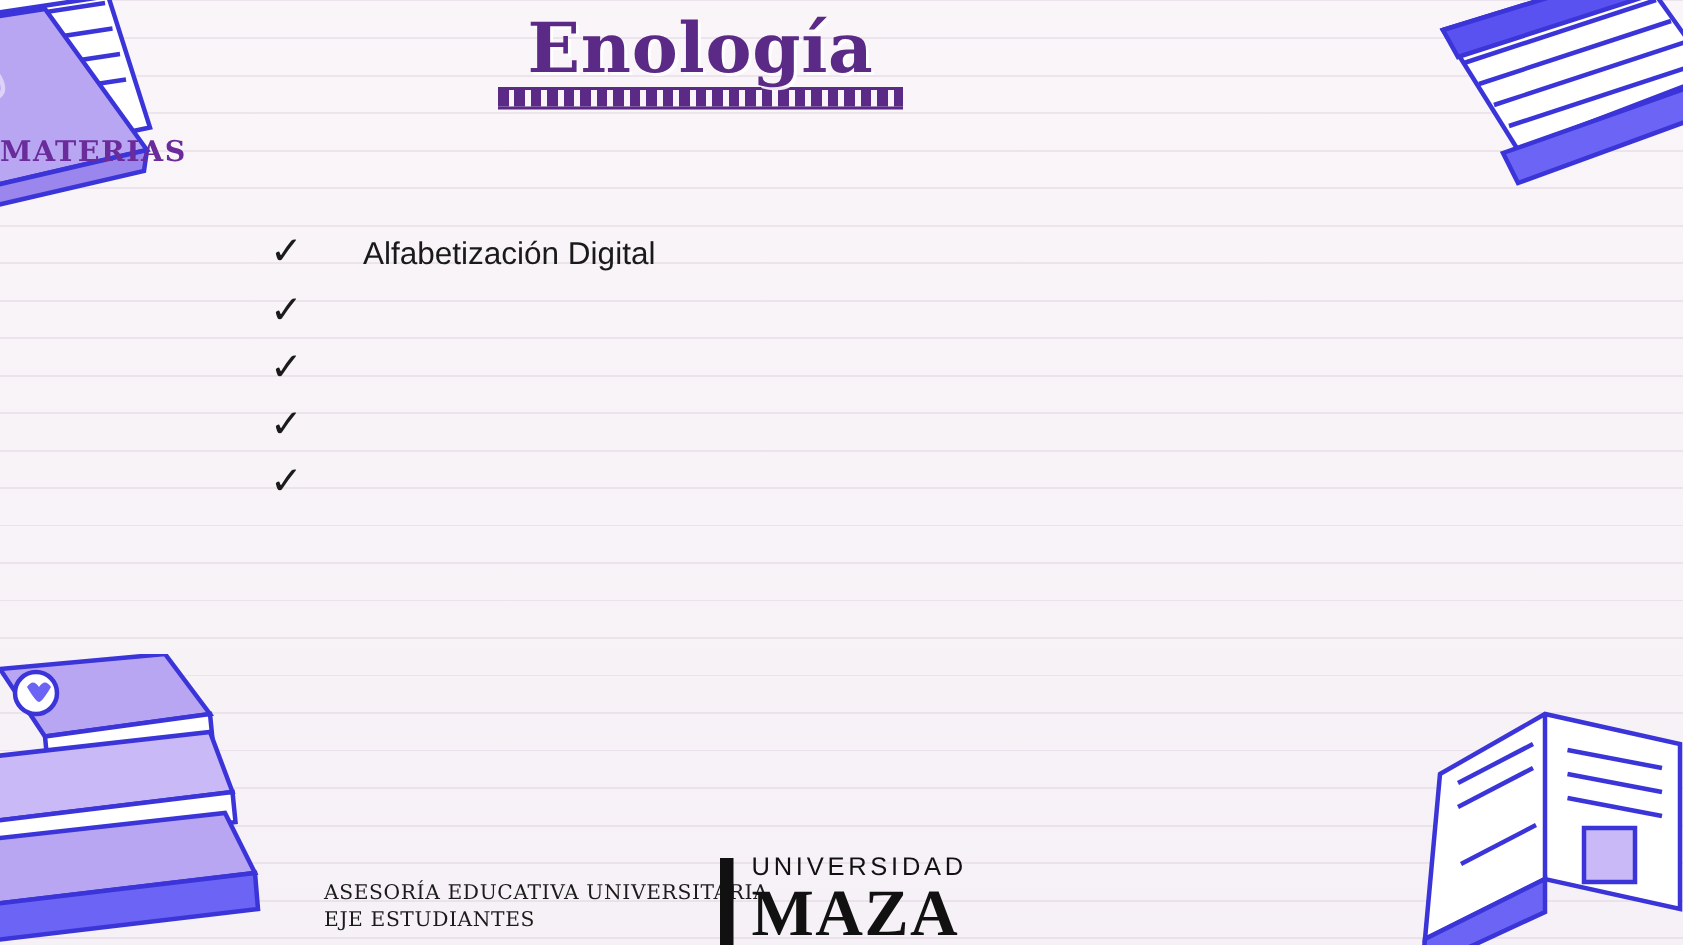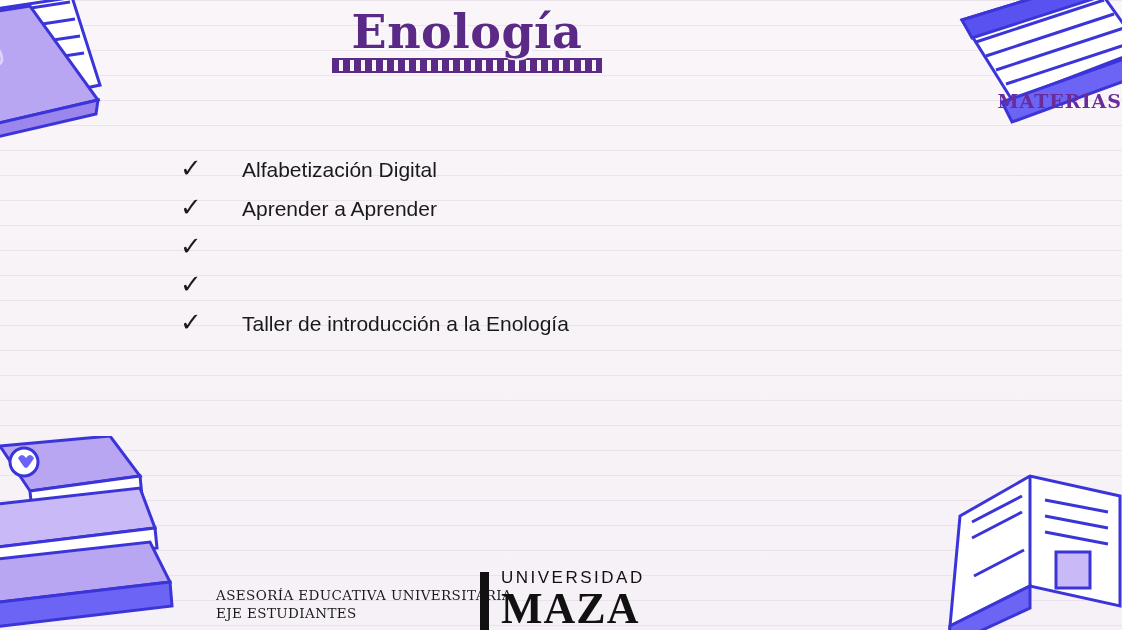--- a/index.html
+++ b/index.html
@@ -64,21 +64,21 @@
       rgba(0,0,0,0) 7px, rgba(0,0,0,0) 11px
     );
     border-top: 2px solid #5b2a86;
     border-bottom: 2px solid #5b2a86;
   }
   .subtitle {
     position: absolute;
     top: 90px;
     left: 0;
     width: 1122px;
-    text-align: right;
+    text-align: left;
     font-family: "DejaVu Serif", serif;
     font-weight: bold;
     font-size: 19px;
     letter-spacing: 1px;
     color: #6a2b9b;
   }
 
   
   .list {
     position: absolute;
@@ -223,31 +223,29 @@
 
   <div class="subtitle">MATERIAS</div>
 
   <div class="list">
     <div class="list-item">
       <span class="check">✓</span>
       <span class="item-text">Alfabetización Digital</span>
     </div>
     <div class="list-item">
       <span class="check">✓</span>
-      <span class="item-text">Aprender a Aprender</span>
-    </div>
-    <div class="list-item">
-      <span class="check">✓</span>
-    </div>
-    <div class="list-item">
-      <span class="check">✓</span>
-    </div>
-    <div class="list-item">
-      <span class="check">✓</span>
-      <span class="item-text">Taller de introducción a la Enología</span>
+    </div>
+    <div class="list-item">
+      <span class="check">✓</span>
+    </div>
+    <div class="list-item">
+      <span class="check">✓</span>
+    </div>
+    <div class="list-item">
+      <span class="check">✓</span>
     </div>
   </div>
 
   <div class="footer-left">
     <div>ASESORÍA EDUCATIVA UNIVERSITARIA</div>
     <div>EJE ESTUDIANTES</div>
   </div>
 
   <div class="footer-logo">
     <div class="logo-bar"></div>

